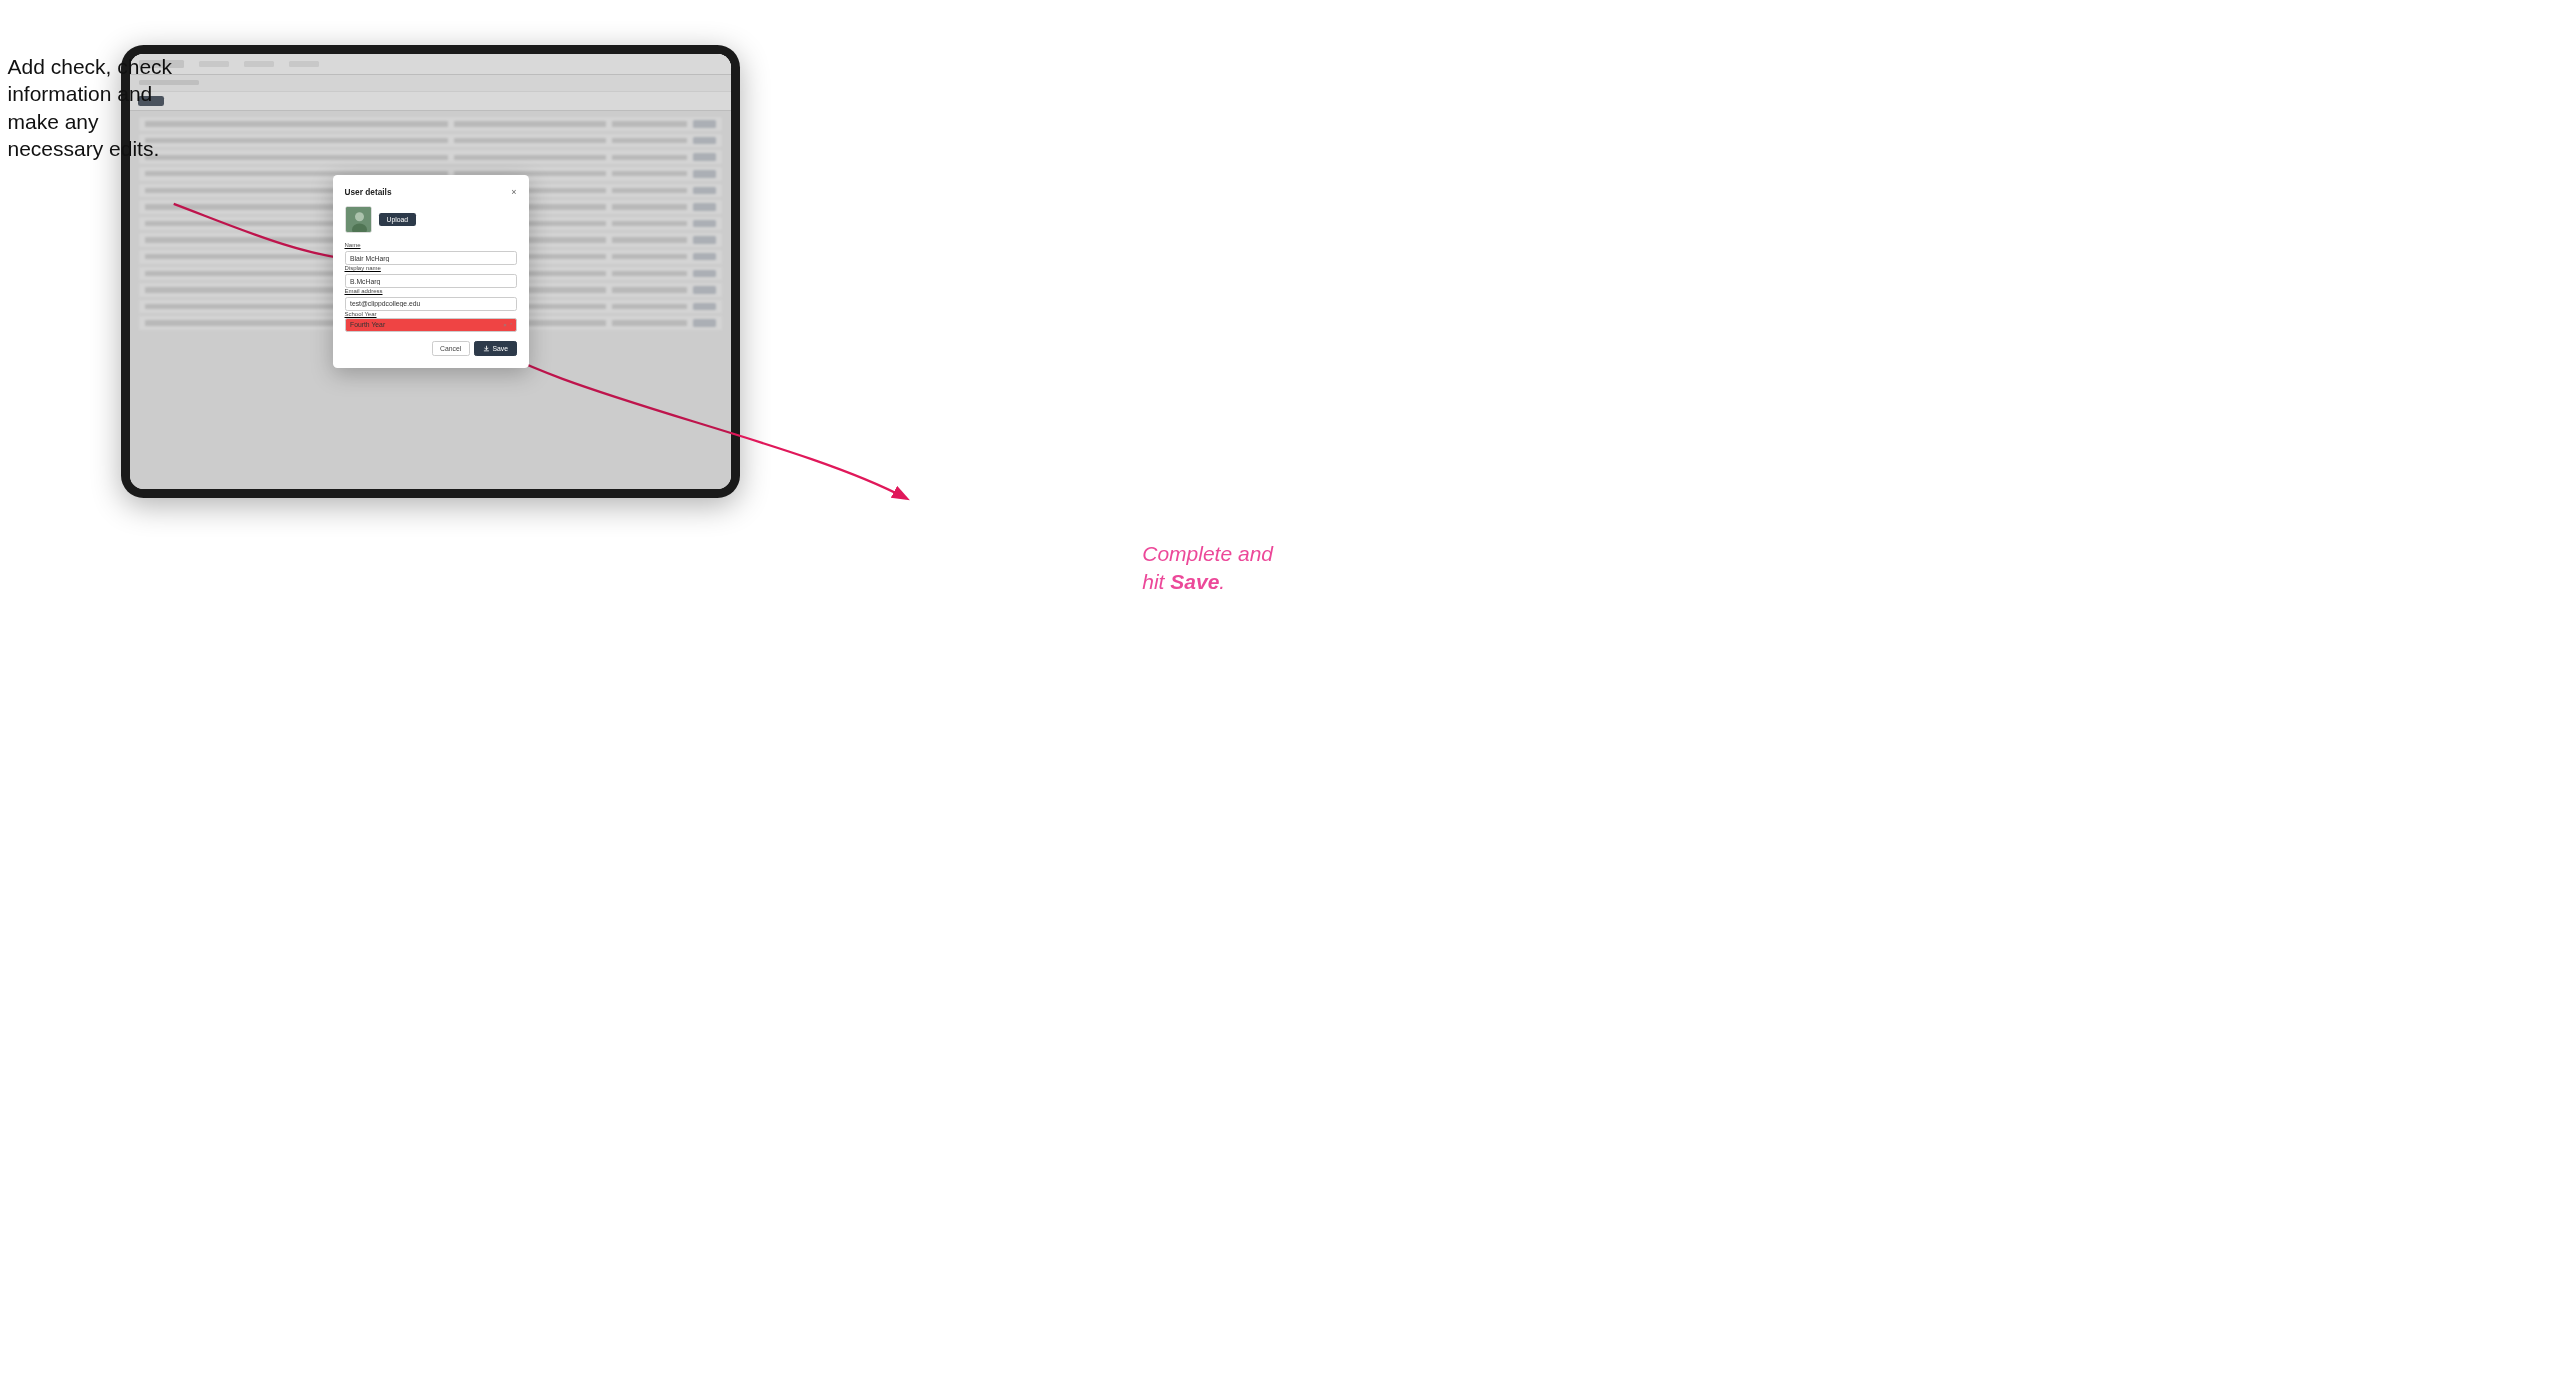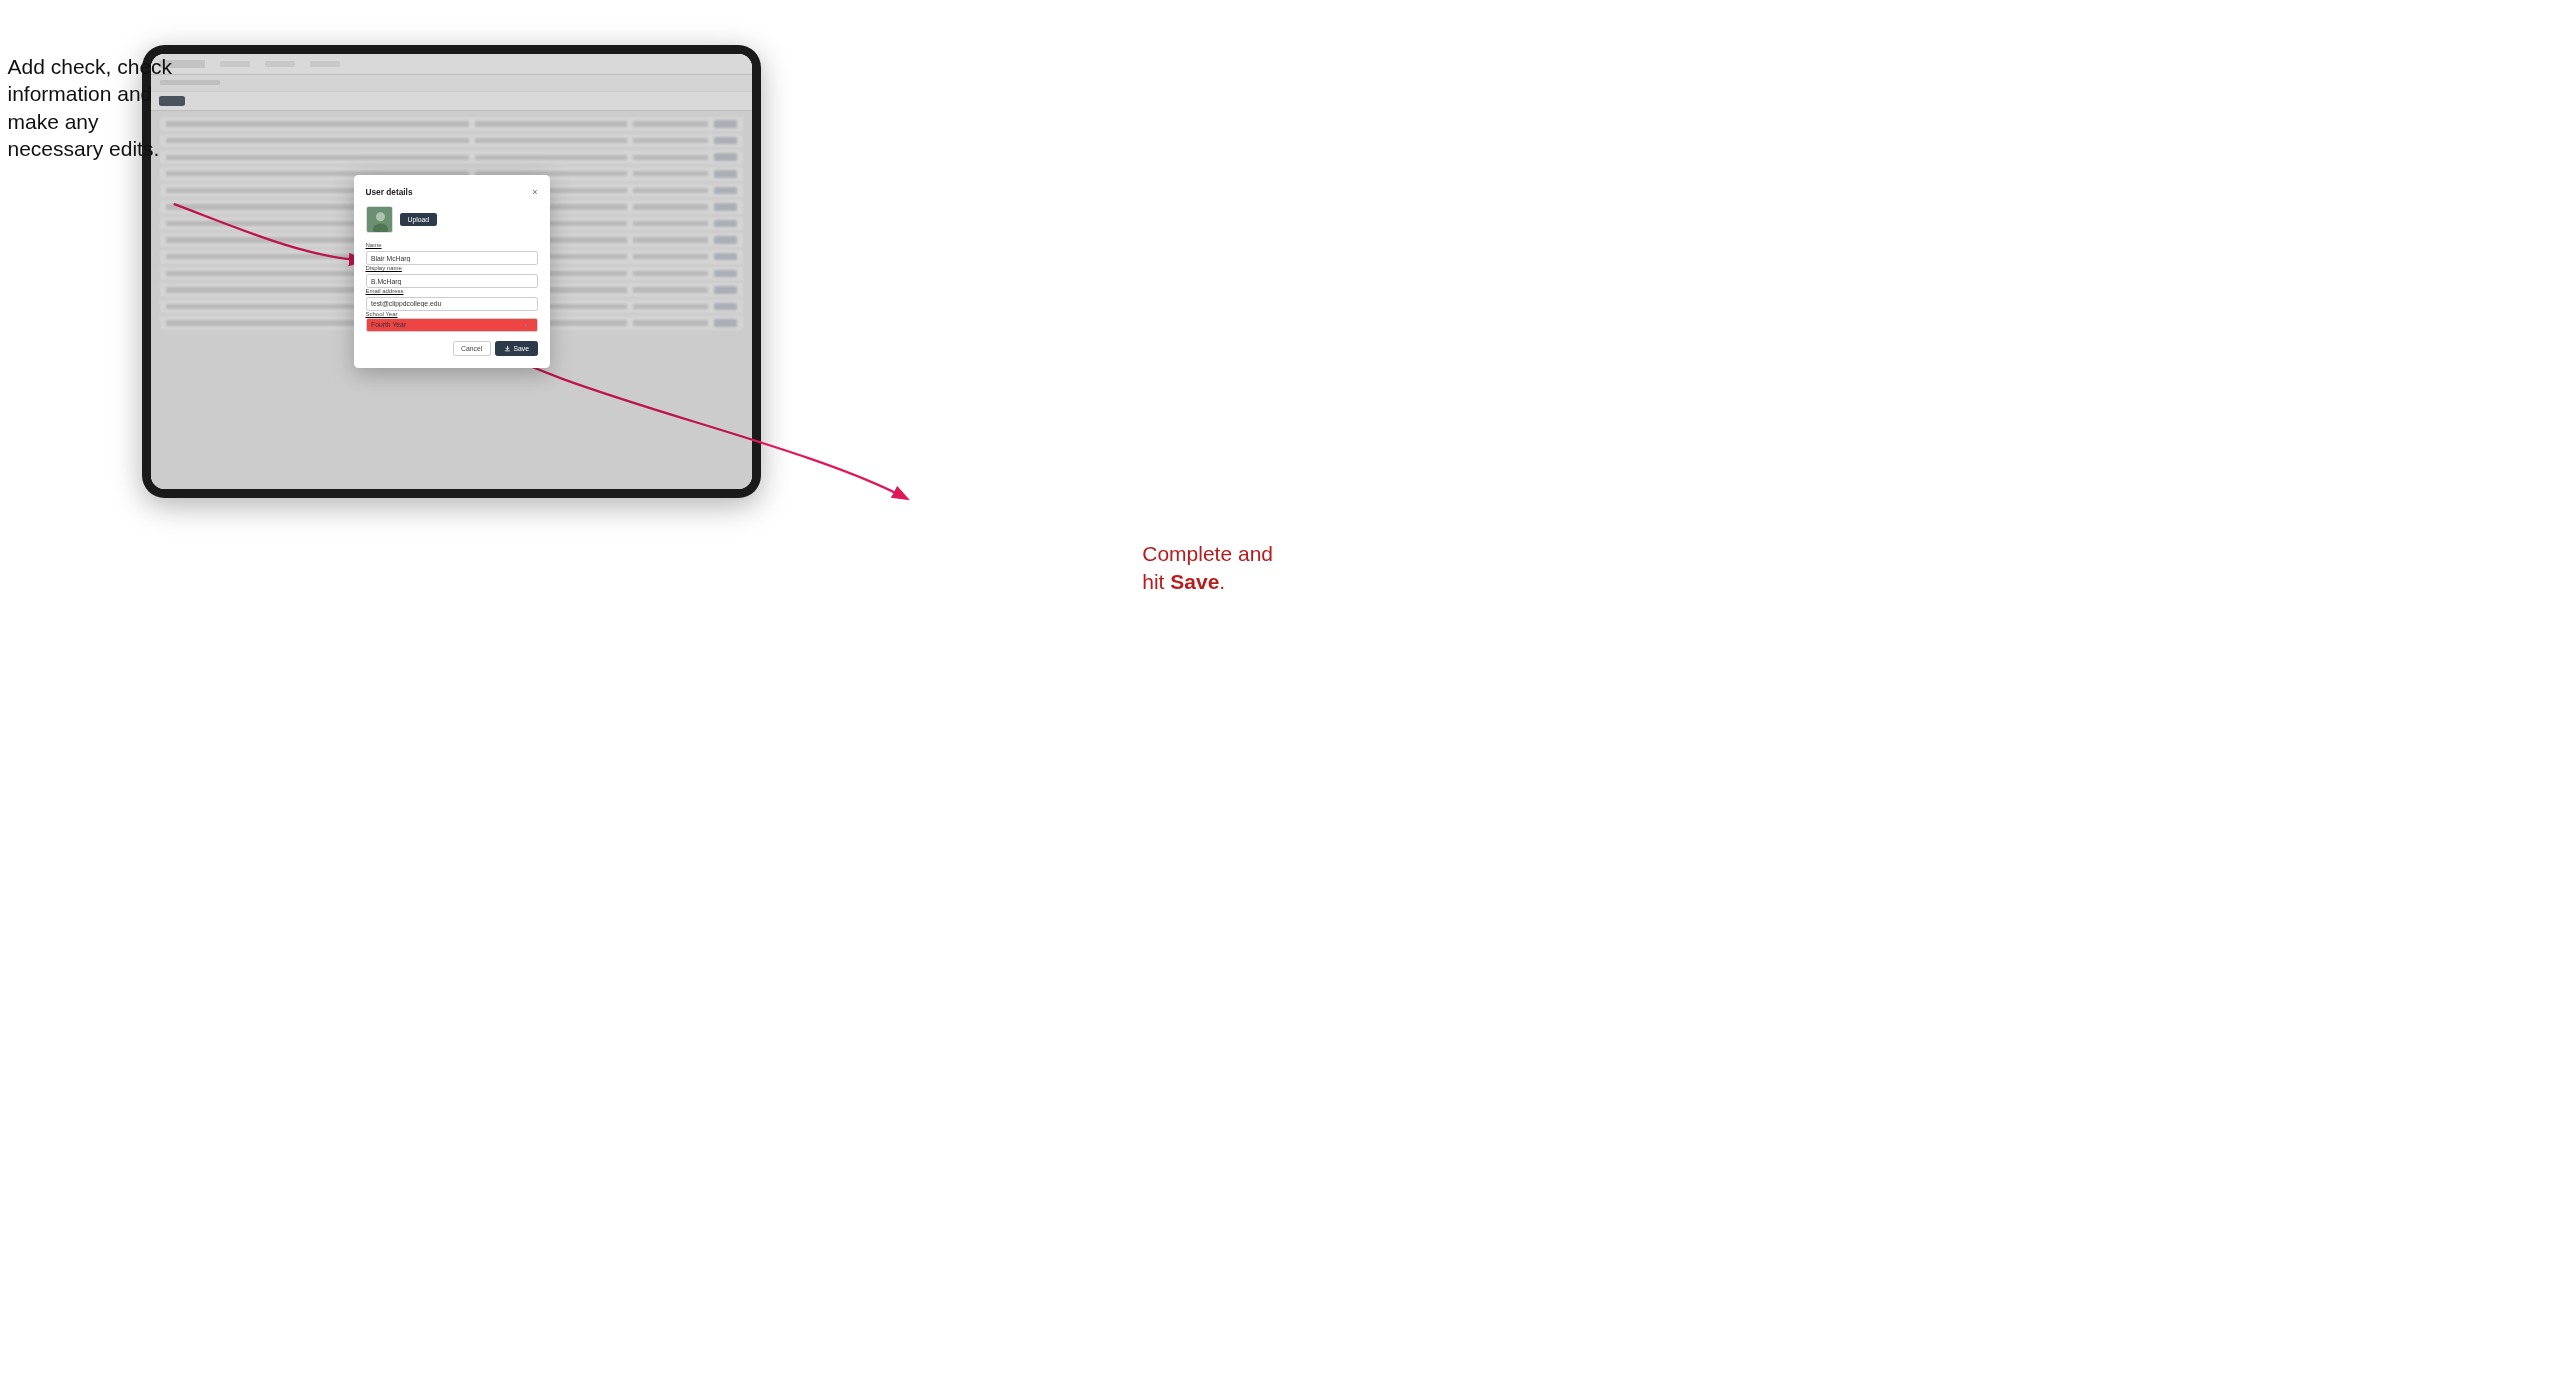--- a/index.html
+++ b/index.html
@@ -26,32 +26,33 @@
     }
 
     
     .annotation-right {
       position: absolute;
       bottom: 98px;
       right: 15px;
       font-size: 21px;
       font-weight: 400;
       line-height: 1.3;
-      color: #b91c1c;
+      color: #ec4899;
       z-index: 10;
       text-align: left;
+      font-style: italic;
     }
     .annotation-right strong {
       font-weight: 700;
     }
 
     
     .tablet {
       position: absolute;
-      left: 142px;
+      left: 121px;
       top: 45px;
       width: 619px;
       height: 453px;
       background: #1a1a1a;
       border-radius: 22.6px;
       padding: 9px;
       box-shadow: 0 7.5px 30px rgba(0,0,0,0.3);
     }
 
     .tablet-screen {

